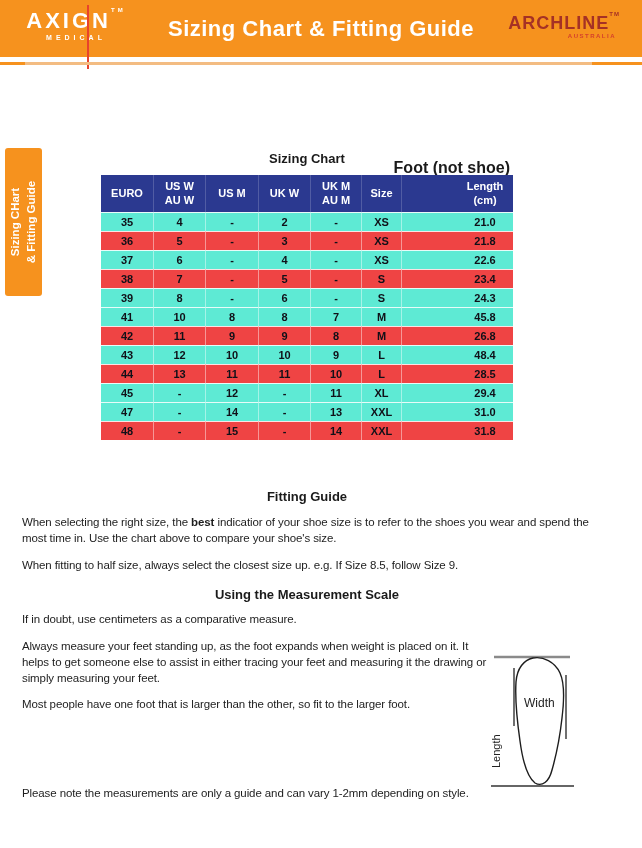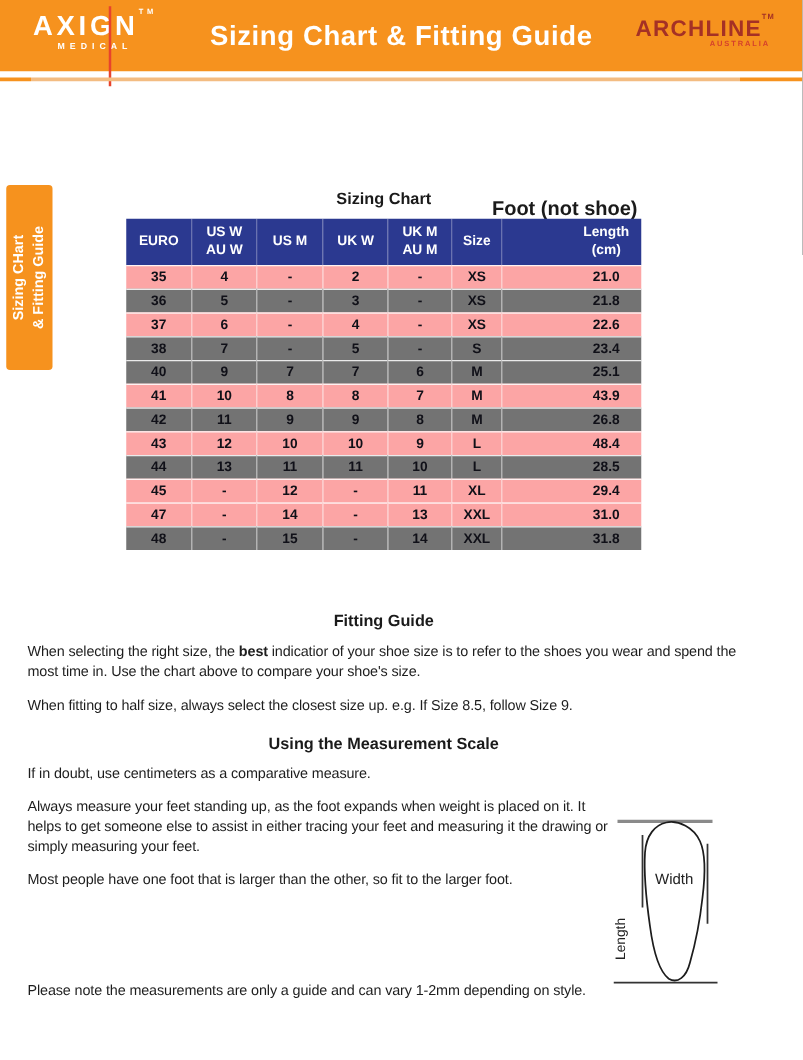--- a/index.html
+++ b/index.html
@@ -28,22 +28,22 @@
 
   
   .chart-title { position:absolute; left:101px; top:151px; width:412px; text-align:center; font-size:13px; font-weight:700; color:#1a1a1a; }
   .foot-note { position:absolute; left:101px; top:159px; width:409px; text-align:right; font-size:16px; font-weight:700; color:#1a1a1a; }
   table.sizing { position:absolute; left:101px; top:175px; width:412px; border-collapse:separate; border-spacing:0; table-layout:fixed; }
   table.sizing th { background:#2B3990; color:#fff; font-size:11px; font-weight:700; height:37px; text-align:center; vertical-align:middle; line-height:1.25; }
   table.sizing th + th { border-left:1px solid rgba(255,255,255,0.18); }
   table.sizing td { font-size:11px; font-weight:700; color:#101018; height:19px; text-align:center; vertical-align:middle; }
   table.sizing td + td { border-left:1px solid rgba(255,255,255,0.45); }
   table.sizing tr td { border-top:1px solid rgba(255,255,255,0.85); }
-  table.sizing tr.steel td { background:#fca5a5;margin-left:44px; }
-  table.sizing tr.peri td { background:#737373; }
+  table.sizing tr.steel td { background:#5eead4;margin-left:44px; }
+  table.sizing tr.peri td { background:#ef4444; }
   table.sizing th:last-child, table.sizing td:last-child { padding-left:55px; }
 
   
   .sec-head { position:absolute; left:22px; width:570px; text-align:center; font-size:13px; font-weight:700; color:#1a1a1a; }
   .para { position:absolute; left:22px; font-size:11.5px; color:#1d1d1d; line-height:1.38; letter-spacing:-0.1px; }
   .b { font-weight:700; }
 
   
   .foot-diagram { position:absolute; left:486px; top:646px; width:116px; height:152px; }
 </style>
@@ -127,37 +127,37 @@
         </tr>
         <tr class="peri">
           <td>38</td>
           <td>7</td>
           <td>-</td>
           <td>5</td>
           <td>-</td>
           <td>S</td>
           <td>23.4</td>
         </tr>
-        <tr class="peri">
-          <td>40</td>
-          <td>9</td>
-          <td>7</td>
-          <td>7</td>
+        <tr class="steel">
+          <td>39</td>
+          <td>8</td>
+          <td>-</td>
           <td>6</td>
-          <td>M</td>
-          <td>25.1</td>
+          <td>-</td>
+          <td>S</td>
+          <td>24.3</td>
         </tr>
         <tr class="steel">
           <td>41</td>
           <td>10</td>
           <td>8</td>
           <td>8</td>
           <td>7</td>
           <td>M</td>
-          <td>43.9</td>
+          <td>45.8</td>
         </tr>
         <tr class="peri">
           <td>42</td>
           <td>11</td>
           <td>9</td>
           <td>9</td>
           <td>8</td>
           <td>M</td>
           <td>26.8</td>
         </tr>

